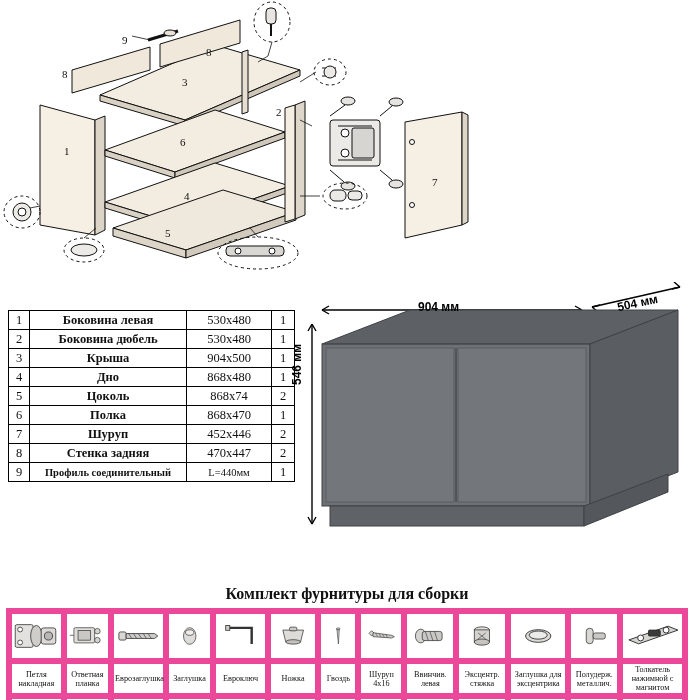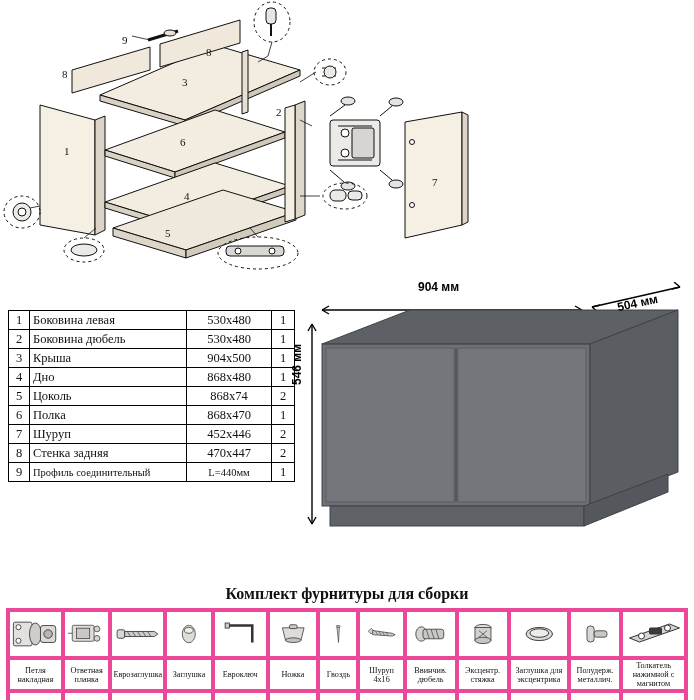--- a/index.html
+++ b/index.html
@@ -24,54 +24,54 @@
     background:#fff;
   }
   .parts-table td{
     border:1px solid #000;
     padding:1px 3px;
     height:16px;
     line-height:15px;
     white-space:nowrap;
   }
   .parts-table td.num{width:14px;text-align:center;}
-  .parts-table td.name{width:150px;text-align:left;}
+  .parts-table td.name{width:150px;text-align:center;font-weight:bold;}
   .parts-table td.size{width:78px;text-align:center;}
   .parts-table td.qty{width:16px;text-align:center;}
   .parts-table tr.small td.name{font-size:10.5px;margin-left:28px;}
   .parts-table tr.small td.size{font-size:10.5px;}
 
   
   #cabinet{position:absolute;left:300px;top:282px;width:394px;height:280px;}
 
   .dim-label{
     position:absolute;
     font-family:"Liberation Sans", sans-serif;
     font-weight:bold;
     font-size:12px;
     color:#000;
   }
-  #dim-width{left:418px;top:280px;}
+  #dim-width{left:418px;top:300px;}
   #dim-depth{left:617px;top:296px;transform:rotate(-12deg);}
   #dim-height{left:290px;top:385px;transform:rotate(-90deg);transform-origin:left top;}
 
   
   .kit-title{
     position:absolute;left:0;top:585px;width:694px;
     text-align:center;font-size:16px;font-weight:bold;
     font-family:Liberation Serif, serif;
   }
   .kit-table{
     position:absolute;left:6px;top:608px;
     border-collapse:collapse;
     width:682px;
     table-layout:fixed;
   }
   .kit-table td{
-    border:4px solid #ec4899;
+    border:6px solid #ec4899;
     text-align:center;
     vertical-align:middle;
   }
   .kit-table tr.icons td{height:44px;padding:0;}
   .kit-table tr.labels td{
     height:26px;
     font-size:8.2px;
     line-height:9px;
     font-family:"Liberation Serif", serif;
     padding:1px 1px;
@@ -418,21 +418,21 @@
       </tr>
       <tr class="labels">
         <td>Петля накладная</td>
         <td>Ответная планка</td>
         <td>Еврозаглушка</td>
         <td>Заглушка</td>
         <td>Евроключ</td>
         <td>Ножка</td>
         <td>Гвоздь</td>
         <td>Шуруп 4х16</td>
-        <td>Ввинчив. дюбель</td>
+        <td>Ввинчив. левая</td>
         <td>Эксцентр. стяжка</td>
         <td>Заглушка для эксцентрика</td>
         <td>Полудерж. металлич.</td>
         <td>Толкатель нажимной с магнитом</td>
       </tr>
       <tr class="counts">
         <td>4</td>
         <td>4</td>
         <td>8</td>
         <td>8</td>

